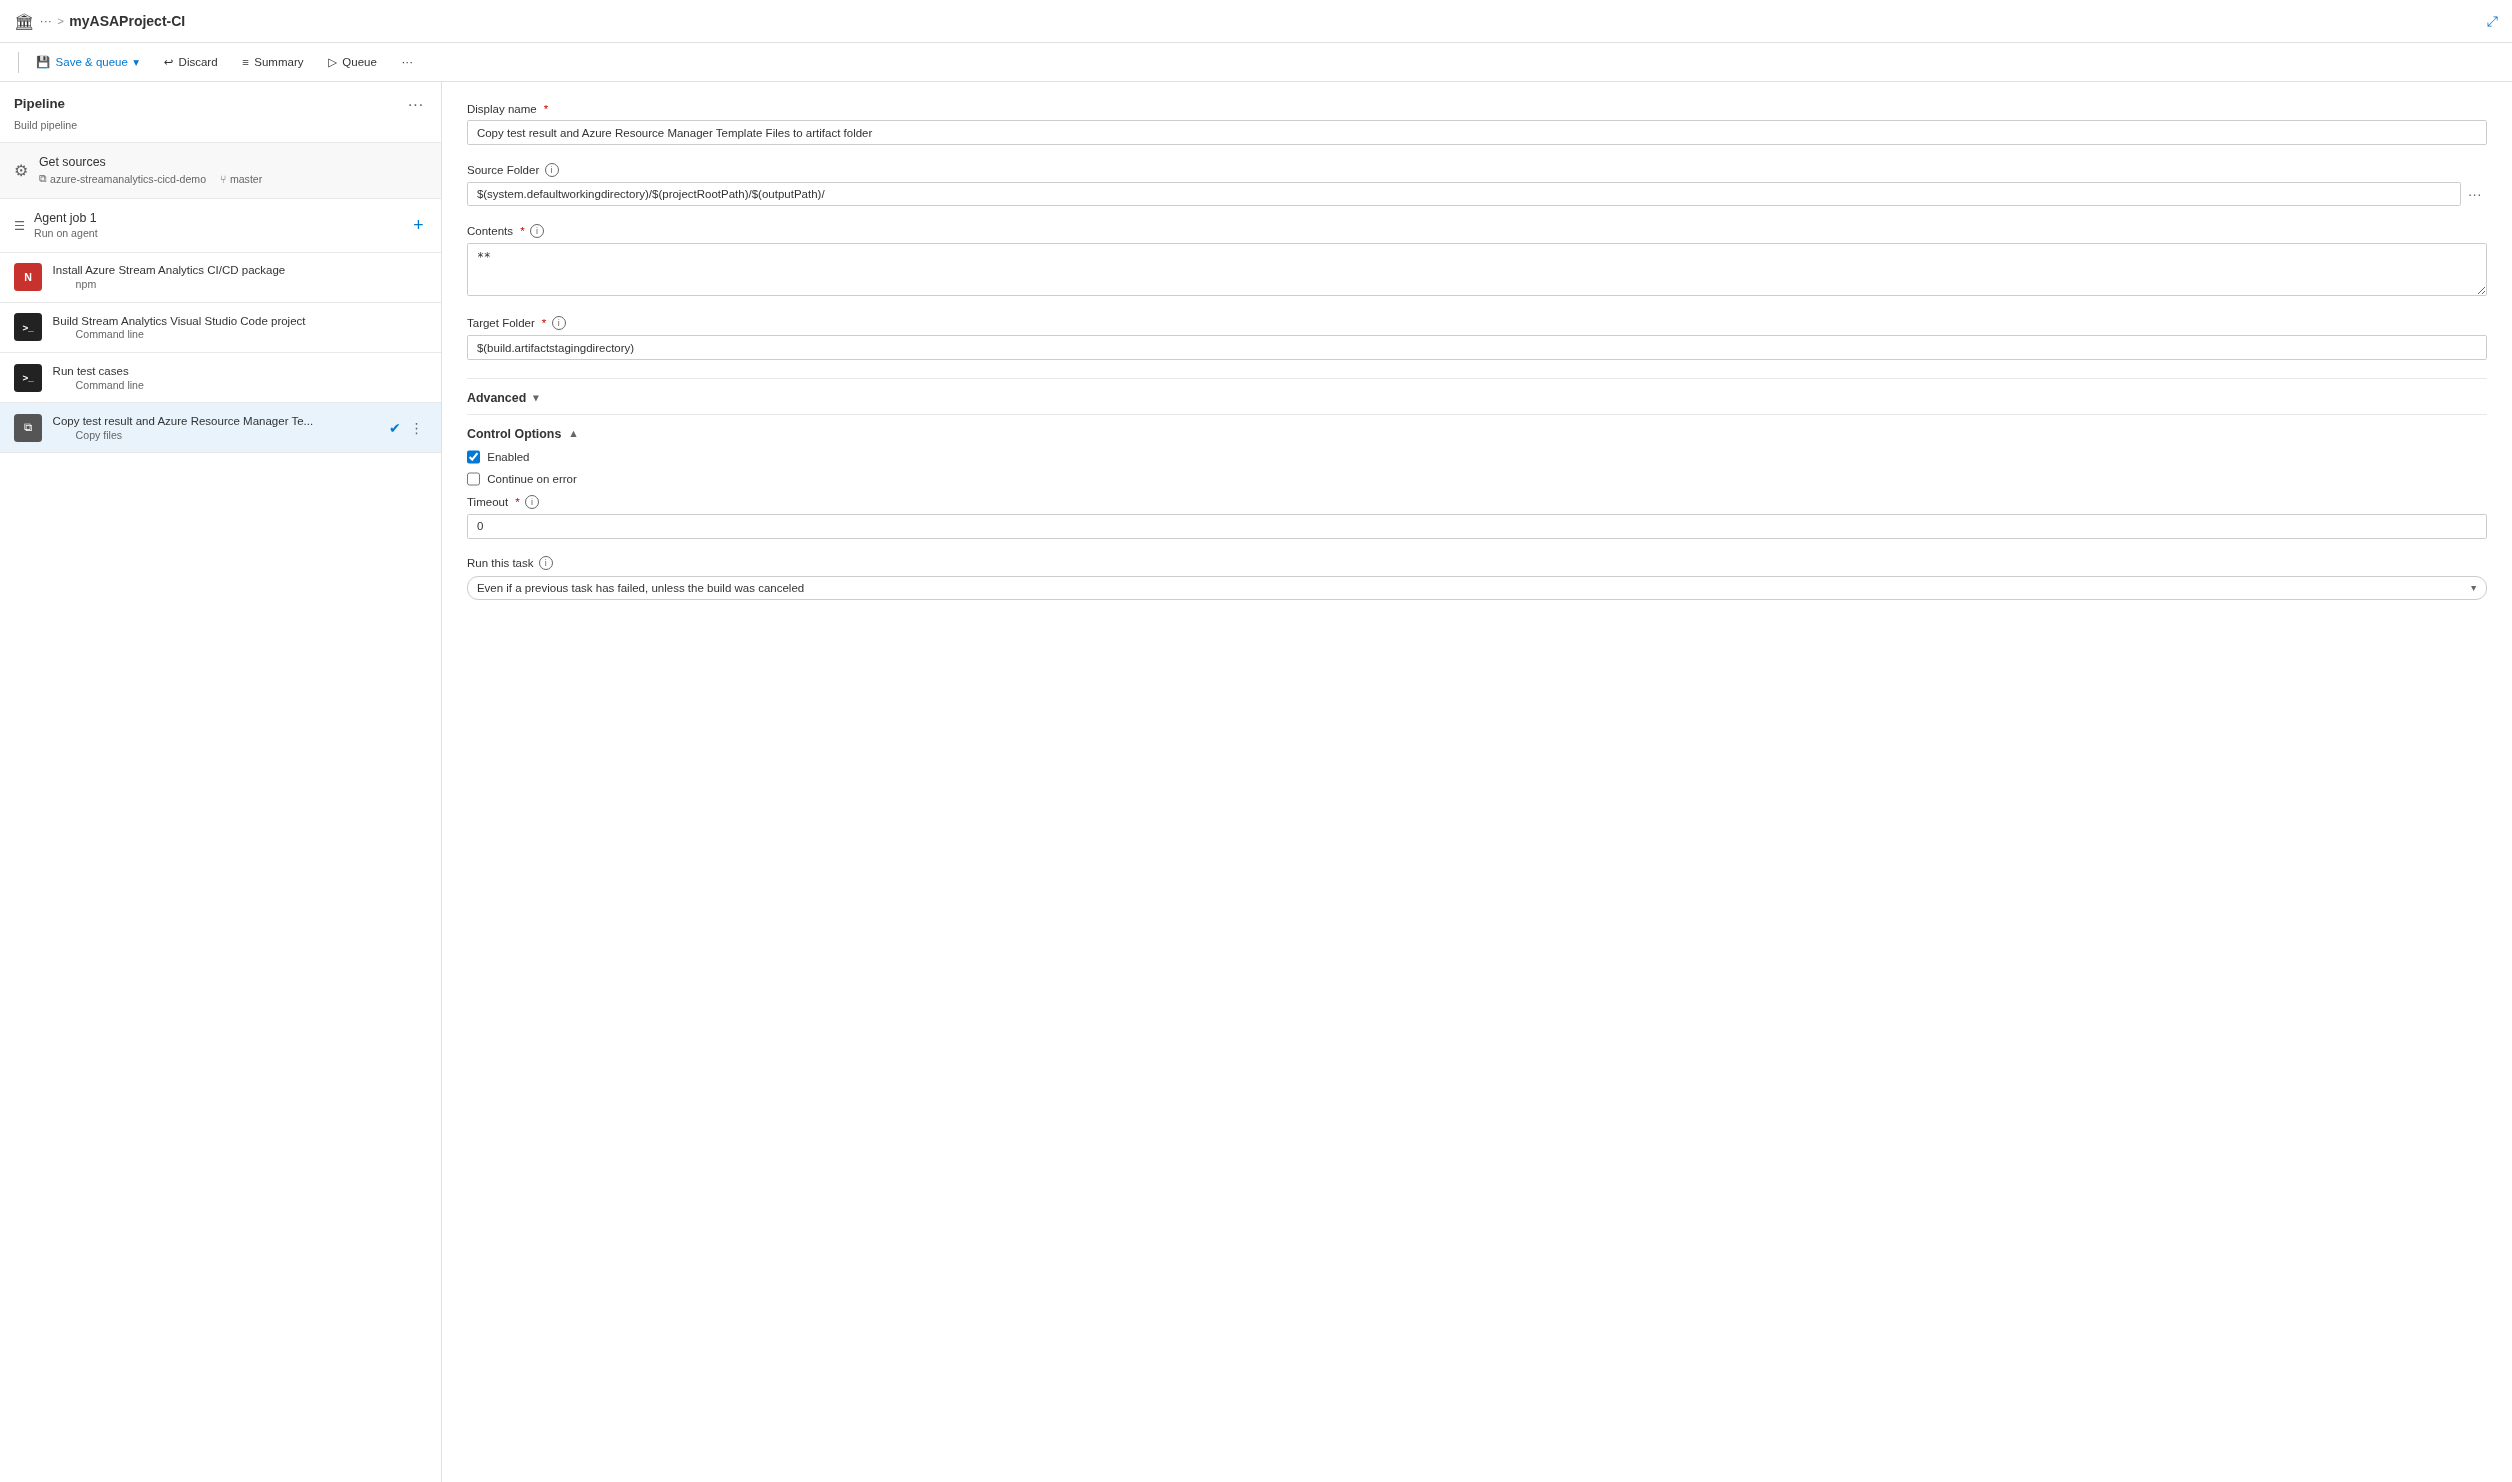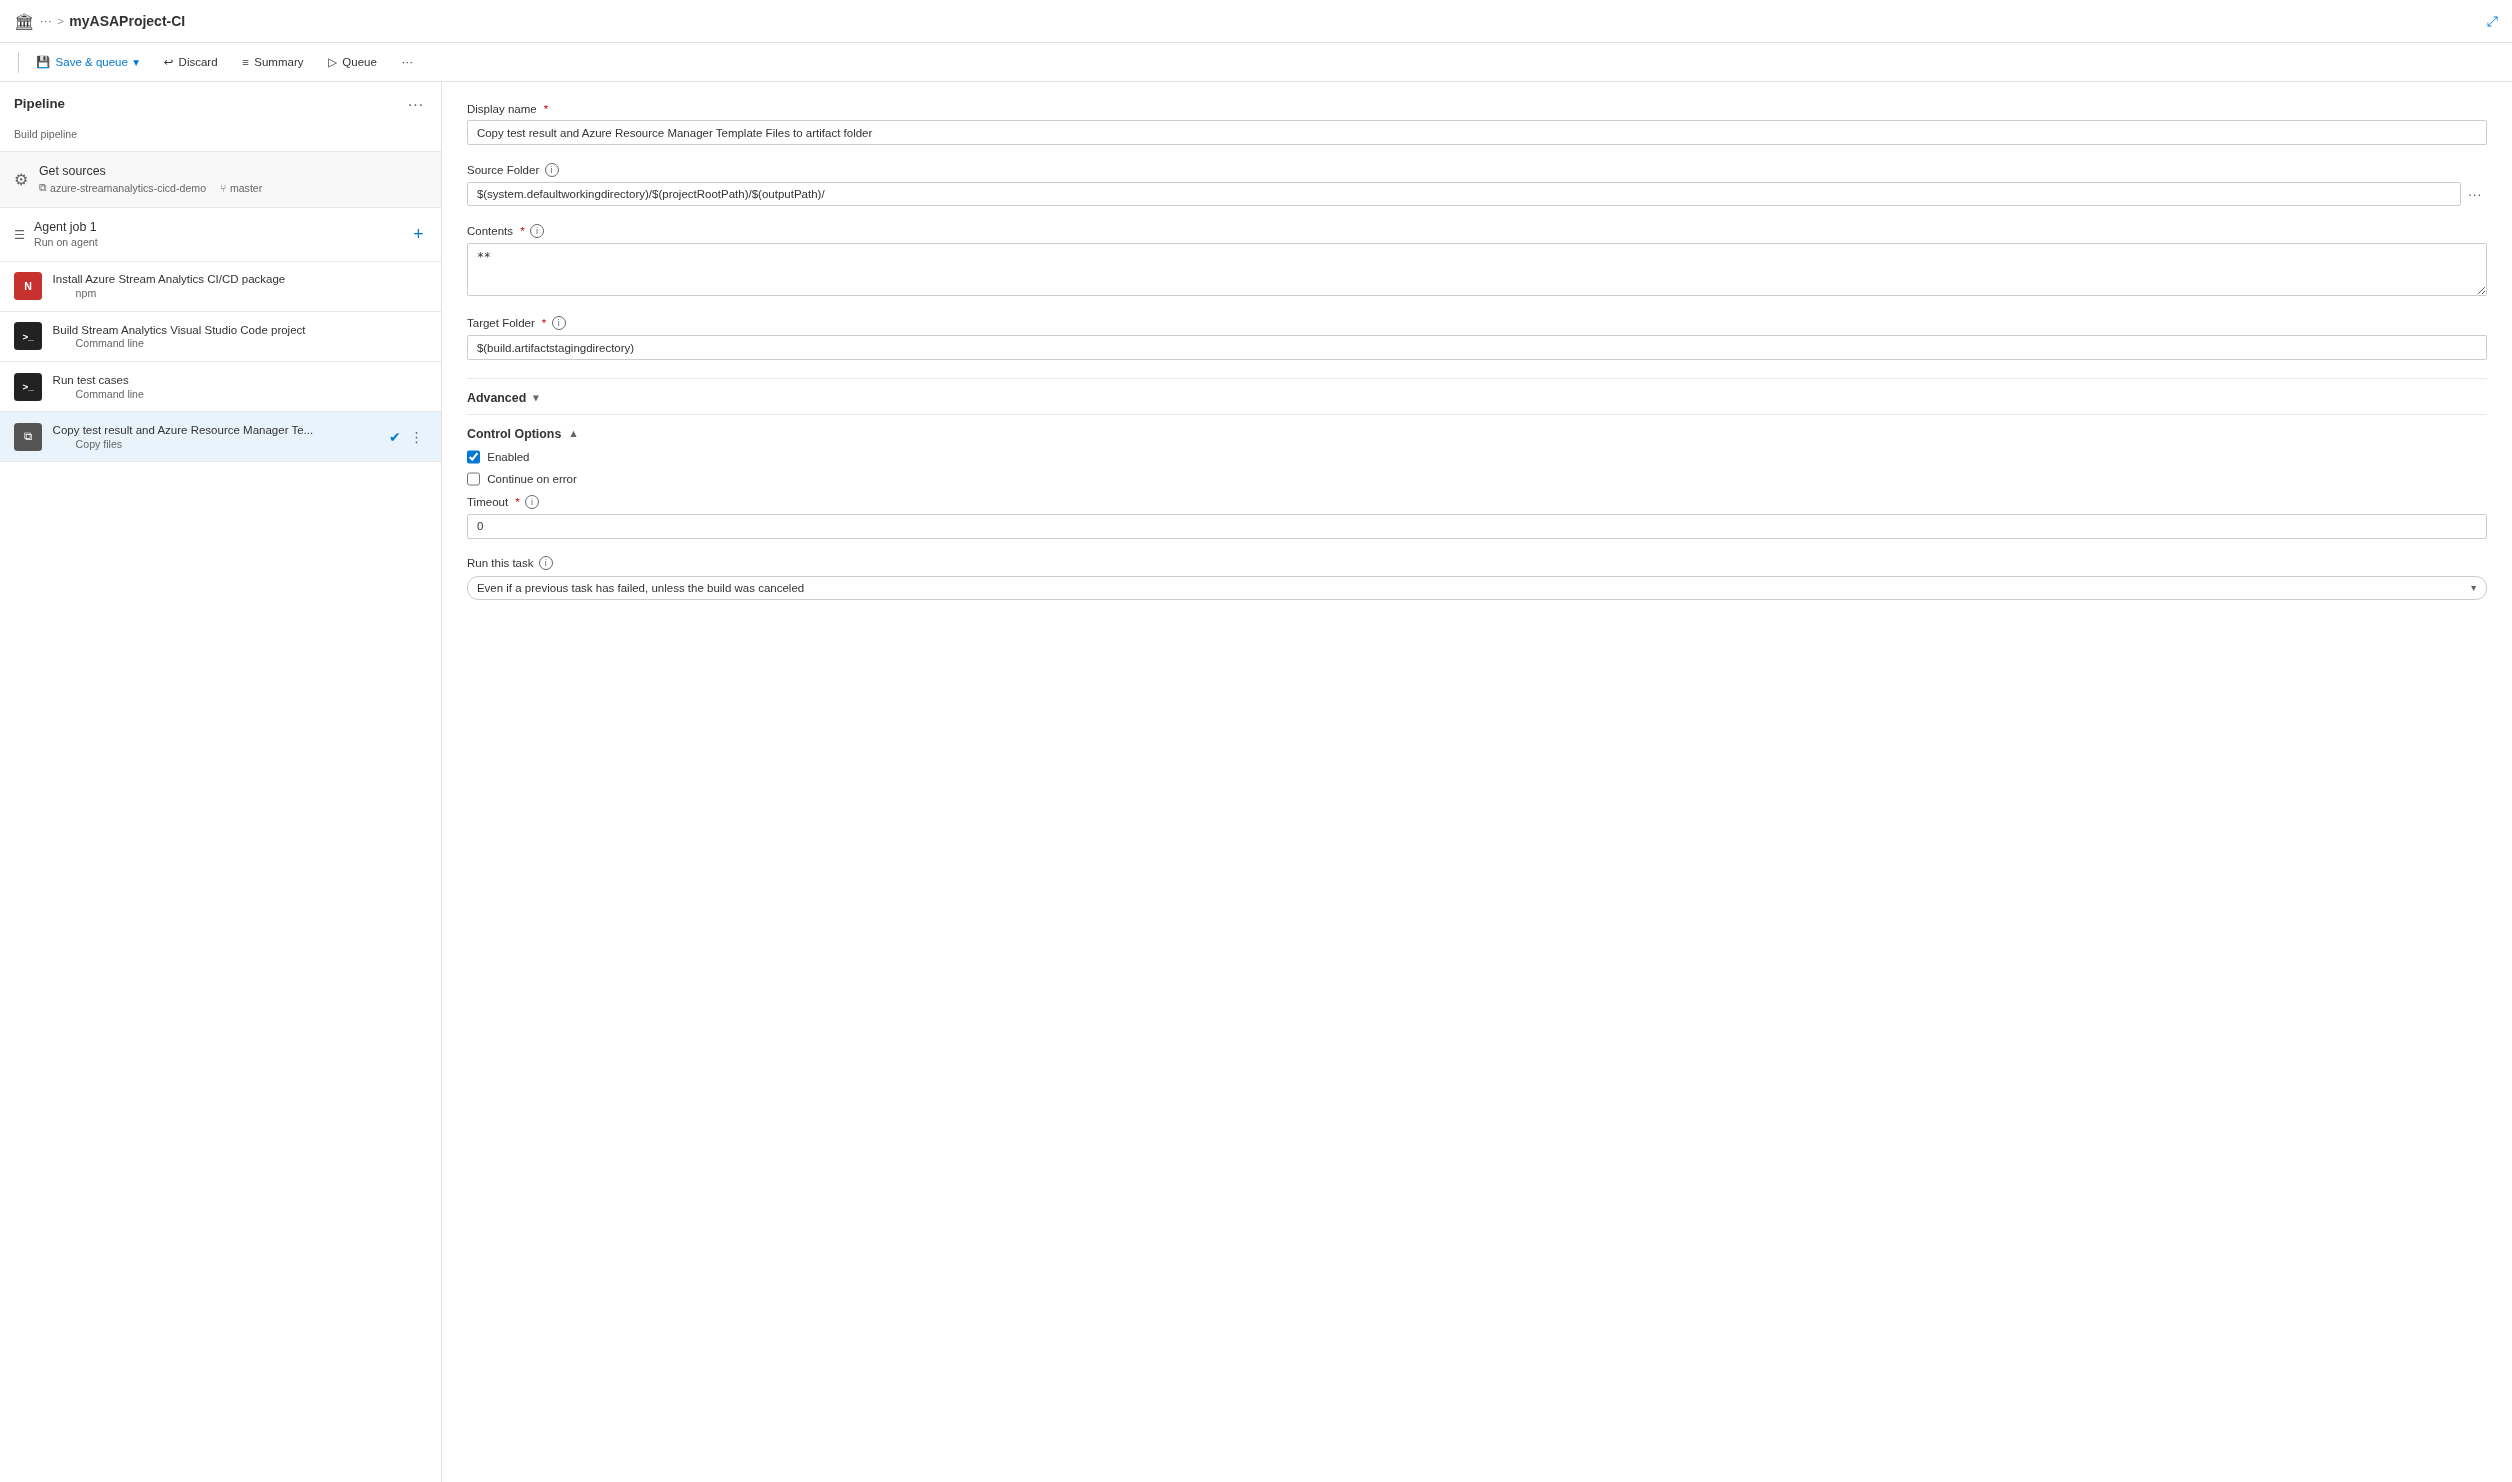--- a/index.html
+++ b/index.html
@@ -34,21 +34,21 @@
     .main-layout { display: flex; height: calc(100vh - 82px); }
 
     
     .left-panel { width: 442px; border-right: 0.9px solid #e0e0e0; display: flex; flex-direction: column; background: #fff; flex-shrink: 0; }
 
     .pipeline-header {
       display: flex; align-items: flex-start; justify-content: space-between;
       padding: 14px 14px 10.6px 14px; border-bottom: 0.9px solid #e8e8e8;
     }
     .pipeline-title { font-size: 13.3px; font-weight: 600; color: #333; }
-    .pipeline-subtitle { font-size: 10.6px; color: #666; margin-top: 17px; }
+    .pipeline-subtitle { font-size: 10.6px; color: #666; margin-top: 8px; }
     .more-btn { background: none; border: none; cursor: pointer; color: #666; font-size: 16px; padding: 0 3.5px; }
 
     
     .get-sources {
       display: flex; align-items: center; gap: 10.6px; padding: 12.4px 14px;
       border-bottom: 0.9px solid #e8e8e8; background: #f8f8f8;
     }
     .get-sources-icon { font-size: 16px; color: #666; }
     .get-sources-content { flex: 1; }
     .get-sources-title { font-size: 12.4px; font-weight: 500; color: #333; }

